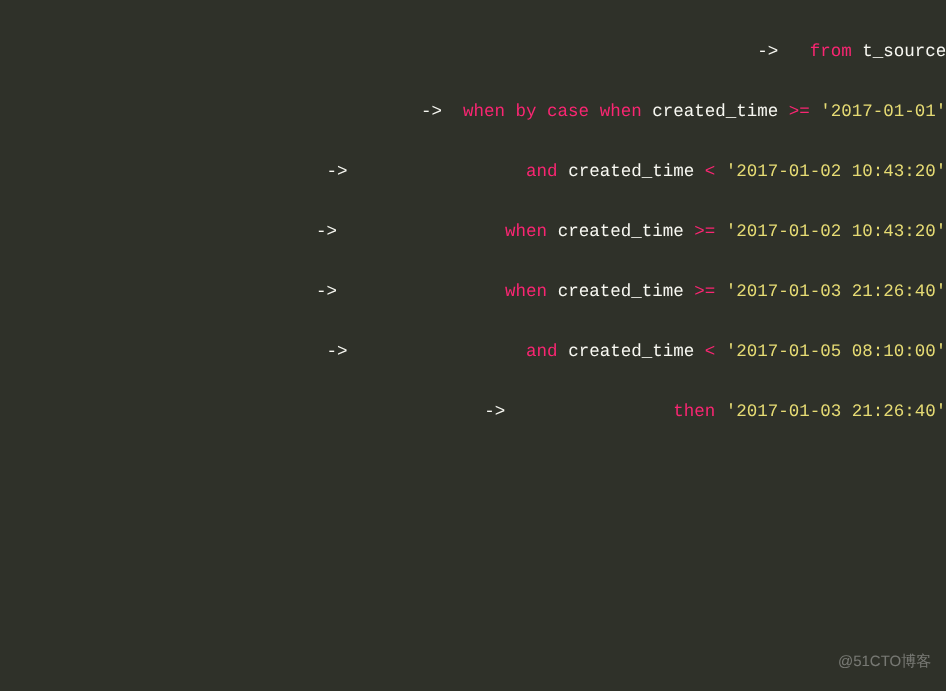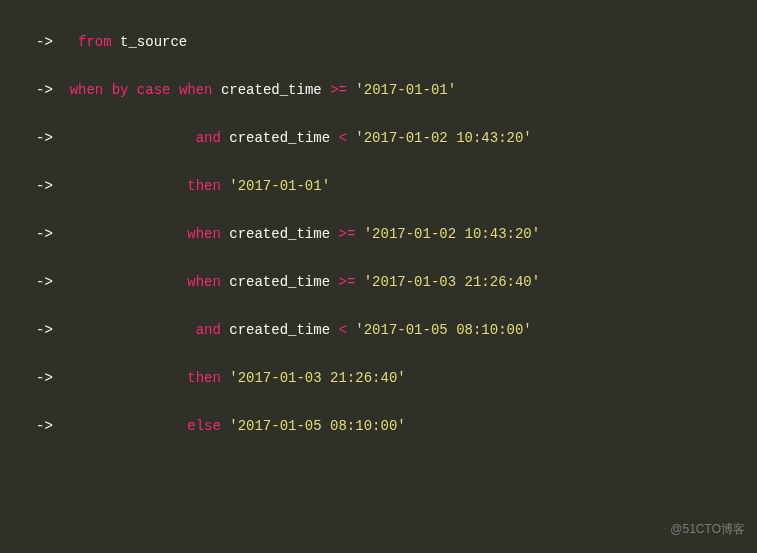--- a/index.html
+++ b/index.html
@@ -17,20 +17,21 @@
     color: #f8f8f2;
     position: relative;
   }
   .code {
     padding: 6px 0 0 0;
     white-space: pre;
   }
   .line {
     display: block;
     padding-left: 36px;
+    text-align: right;
   }
   .prompt { color: #f8f8f2; }
   .kw     { color: #f92672; }
   .ident  { color: #f8f8f2; }
   .str    { color: #e6db74; }
   .watermark {
     position: absolute;
     right: 12px;
     bottom: 12px;
     color: rgba(255,255,255,0.35);
@@ -40,26 +41,24 @@
     text-align: right;
   }
 </style>
 </head>
 <body>
 
 <div class="code">
 <span class="line"><span class="prompt">-&gt;</span><span>   </span><span class="kw">from</span> <span class="ident">t_source</span></span>
 <span class="line"><span class="prompt">-&gt;</span><span>  </span><span class="kw">when</span> <span class="kw">by</span> <span class="kw">case</span> <span class="kw">when</span> <span class="ident">created_time</span> <span class="kw">&gt;=</span> <span class="str">'2017-01-01'</span></span>
 <span class="line"><span class="prompt">-&gt;</span><span>                 </span><span class="kw">and</span> <span class="ident">created_time</span> <span class="kw">&lt;</span> <span class="str">'2017-01-02 10:43:20'</span></span>
-<span class="line"><span class="prompt">-&gt;</span><span>                </span><span class="kw">then</span> <span class="str">'2017-01-01'</span></span>
 <span class="line"><span class="prompt">-&gt;</span><span>                </span><span class="kw">when</span> <span class="ident">created_time</span> <span class="kw">&gt;=</span> <span class="str">'2017-01-02 10:43:20'</span></span>
 <span class="line"><span class="prompt">-&gt;</span><span>                </span><span class="kw">when</span> <span class="ident">created_time</span> <span class="kw">&gt;=</span> <span class="str">'2017-01-03 21:26:40'</span></span>
 <span class="line"><span class="prompt">-&gt;</span><span>                 </span><span class="kw">and</span> <span class="ident">created_time</span> <span class="kw">&lt;</span> <span class="str">'2017-01-05 08:10:00'</span></span>
 <span class="line"><span class="prompt">-&gt;</span><span>                </span><span class="kw">then</span> <span class="str">'2017-01-03 21:26:40'</span></span>
-<span class="line"><span class="prompt">-&gt;</span><span>                </span><span class="kw">else</span> <span class="str">'2017-01-05 08:10:00'</span></span>
 
 
 
 
 
 
 
 
 
 

